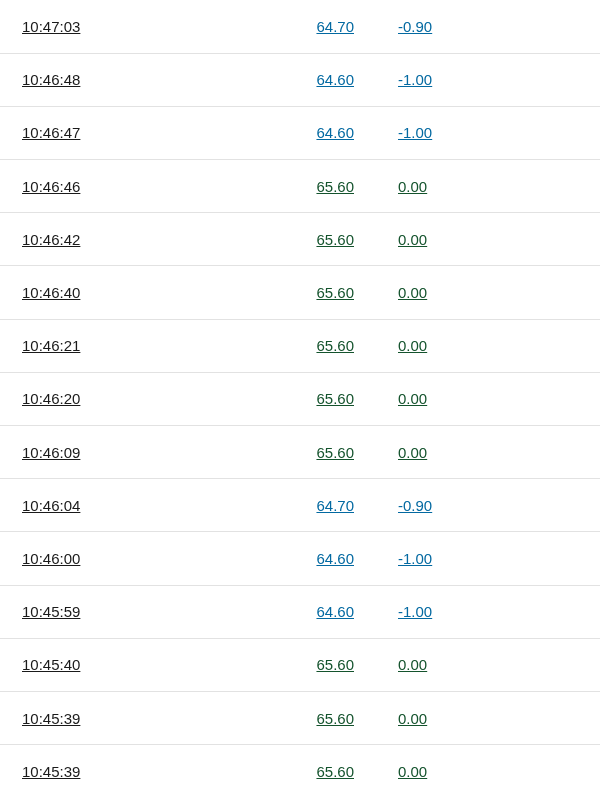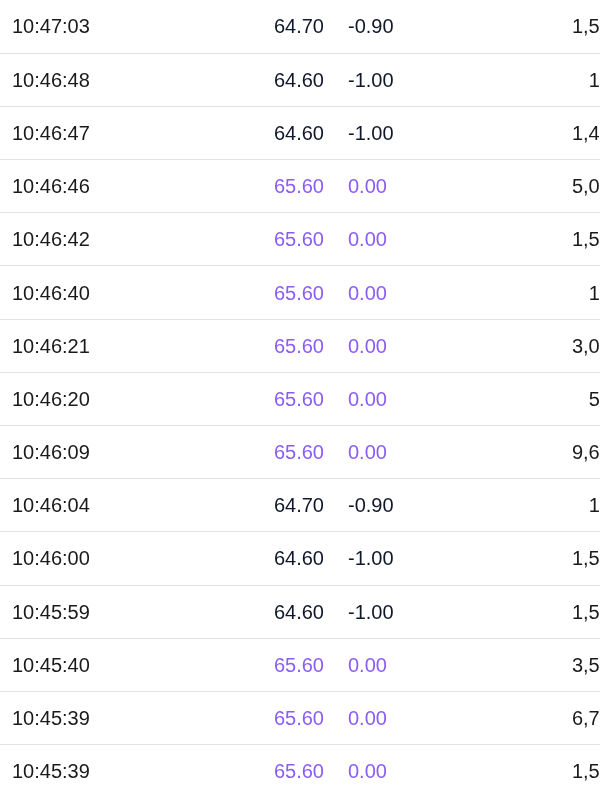--- a/index.html
+++ b/index.html
@@ -18,45 +18,46 @@
     border-collapse: collapse;
     table-layout: fixed;
   }
   .trade-table tr {
     height: 53.2px;
   }
   .trade-table tr + tr td {
     border-top: 1px solid #e2e2e2;
   }
   .trade-table td {
-    padding: 0 12px;
-    font-size: 20px;
+    padding: 0 22px;
+    font-size: 15px;
     line-height: 1;
     vertical-align: middle;
     white-space: nowrap;
+    text-decoration: underline;
   }
   td.c-time {
     width: 170px;
     text-align: left;
     color: #1a1a1a;
   }
   td.c-price {
     width: 118px;
     text-align: right;
   }
   td.c-change {
     width: 110px;
   }
   td.c-volume {
     width: 140px;
     text-align: right;
     color: #1a1a1a;
   }
-  .px-down { color: #0f172a; }
-  .px-flat { color: #8b5cf6; }
+  .px-down { color: #0369a1; }
+  .px-flat { color: #14532d; }
 </style>
 </head>
 <body>
 
 <table class="trade-table">
   <tbody id="trade-rows">
       <tr>
         <td class="c-time">10:47:03</td>
         <td class="c-price px-down">64.70</td>
         <td class="c-change px-down">-0.90</td>

